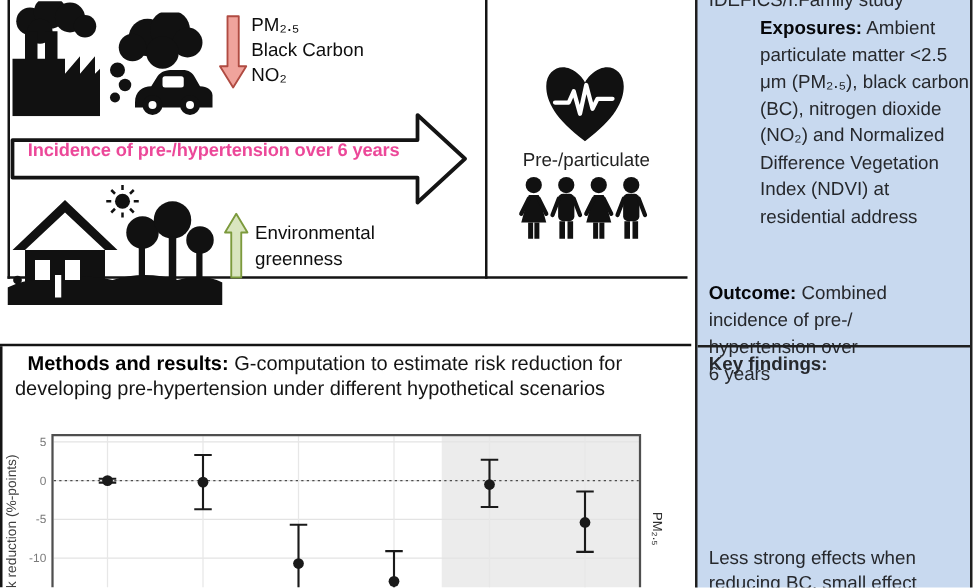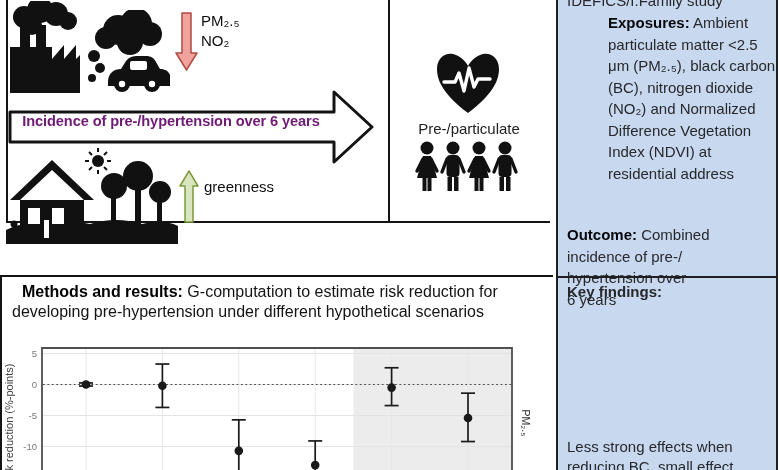--- a/index.html
+++ b/index.html
@@ -12,21 +12,21 @@
   .abs{position:absolute;}
   
   #panel-left-border{left:6px;top:0;width:2px;height:223px;background:#141414;}
   #panel-right-border{left:388px;top:0;width:2px;height:223px;background:#141414;}
   #panel-bottom-border{left:6px;top:221px;width:544px;height:2px;background:#141414;}
   #outer-left-border{left:0;top:277px;width:2px;height:193px;background:#141414;}
   #methods-divider{left:0;top:275px;width:553px;height:2px;background:#141414;}
   
   #pollutant-labels{left:201px;top:11px;font-size:15px;line-height:20px;color:#0e0e0e;}
   #arrow-label{left:16px;top:113px;width:310px;height:16px;display:flex;align-items:center;justify-content:center;
-    font-weight:bold;font-size:14.6px;letter-spacing:-0.1px;color:#701a75;white-space:nowrap;}
+    font-weight:bold;font-size:14.6px;letter-spacing:-0.1px;color:#ec4899;white-space:nowrap;}
   #greenness-label{left:204px;top:176px;font-size:15px;line-height:21px;color:#0e0e0e;}
   #outcome-label{left:398px;top:120px;width:142px;text-align:center;font-size:15px;color:#222;}
   
   #methods-text{left:12px;top:282px;width:548px;font-size:16px;line-height:19.5px;
     white-space:pre-wrap;color:#141414;}
   #methods-text b{color:#000;margin-left:10px;}
   
   #study-box{left:556px;top:-14px;width:218px;height:512px;background:#c8d9ef;
     border:2px solid #1f1f1f;border-radius:7px;overflow:hidden;}
   #study-box .sec{position:absolute;left:9px;width:202px;white-space:pre-wrap;color:#26282c;}
@@ -81,20 +81,21 @@
   <circle cx="68" cy="74" r="8" fill="#111"></circle>
     <circle cx="68" cy="74" r="3.2" fill="#fff"></circle>
 </svg>
 
 <svg class="abs" style="left:175px;top:12px" width="23" height="60" viewBox="0 0 23 60">
   <polygon points="7,1 16,1 16,41 22,41 11.5,58 1,41 7,41" stroke="#b04b42" stroke-width="1.5" stroke-linejoin="round" fill="#f0a39c"></polygon>
 </svg>
 
 <div class="abs" id="pollutant-labels">
   <div>PM₂.₅</div>
+  <div>Black Carbon</div>
   <div>NO₂</div>
 </div>
 
 <svg class="abs" style="left:8px;top:88px" width="368" height="78" viewBox="0 0 368 78">
   <polygon points="2,24 326,24 326,4 364,39 326,74 326,54 2,54" fill="#ffffff" stroke="#141414" stroke-width="3" stroke-linejoin="round"></polygon>
 </svg>
 <div class="abs" id="arrow-label">Incidence of pre-/hypertension over 6 years</div>
 
 <svg class="abs" style="left:6px;top:146px" width="172" height="98" viewBox="0 0 172 98">
   <g fill="#111">
@@ -126,20 +127,21 @@
   <rect x="22" y="62" width="12" height="16" fill="#fff"></rect>
   <rect x="46" y="62" width="12" height="16" fill="#fff"></rect>
   <rect x="38" y="74" width="5" height="18" fill="#fff"></rect>
 </svg>
 
 <svg class="abs" style="left:179px;top:170px" width="20" height="53" viewBox="0 0 20 53">
   <polygon points="10,1 19,16 14,16 14,52 6,52 6,16 1,16" stroke="#7c9a3d" stroke-width="1.5" stroke-linejoin="round" fill="#d9e5bf"></polygon>
 </svg>
 
 <div class="abs" id="greenness-label">
+  <div>Environmental</div>
   <div>greenness</div>
 </div>
 
 <svg class="abs" style="left:434px;top:52px" width="68" height="64" viewBox="0 0 68 64">
   <path d="M34,61 C10,43 3,29 3,17 C3,5 13,-1 22,3 C28,5.5 32,10 34,14 C36,10 40,5.5 46,3 C55,-1 65,5 65,17 C65,29 58,43 34,61 Z" fill="#111"></path>
   <polyline points="10,30 21,30 25,21 30,39 35,16 40,35 44,27 56,27" fill="none" stroke="#fff" stroke-width="3.4" stroke-linejoin="round" stroke-linecap="round"></polyline>
 </svg>
 <div class="abs" id="outcome-label">Pre-/particulate</div>
 
 <svg class="abs" style="left:412px;top:140px" width="112" height="58" viewBox="0 0 112 58">

